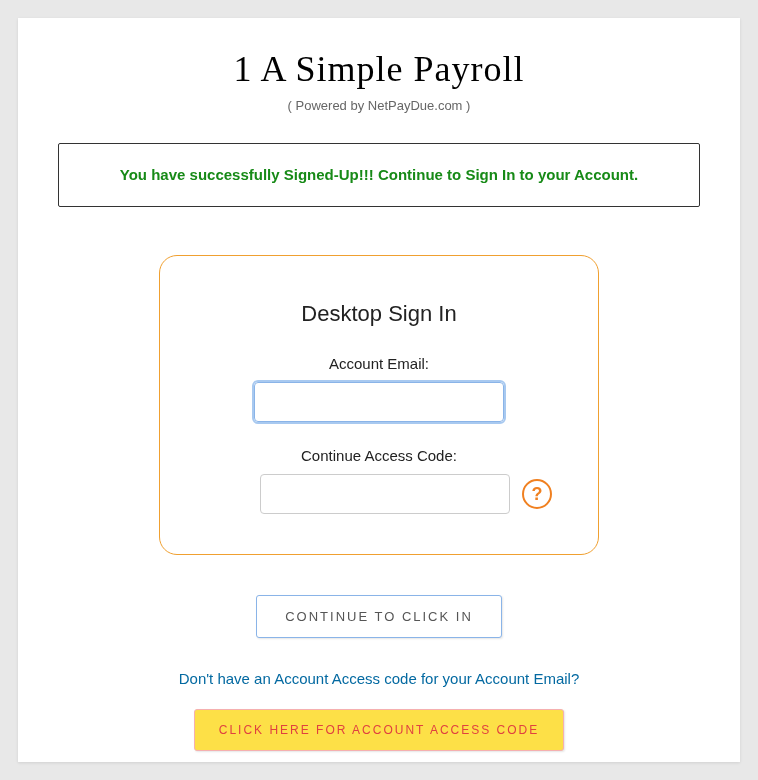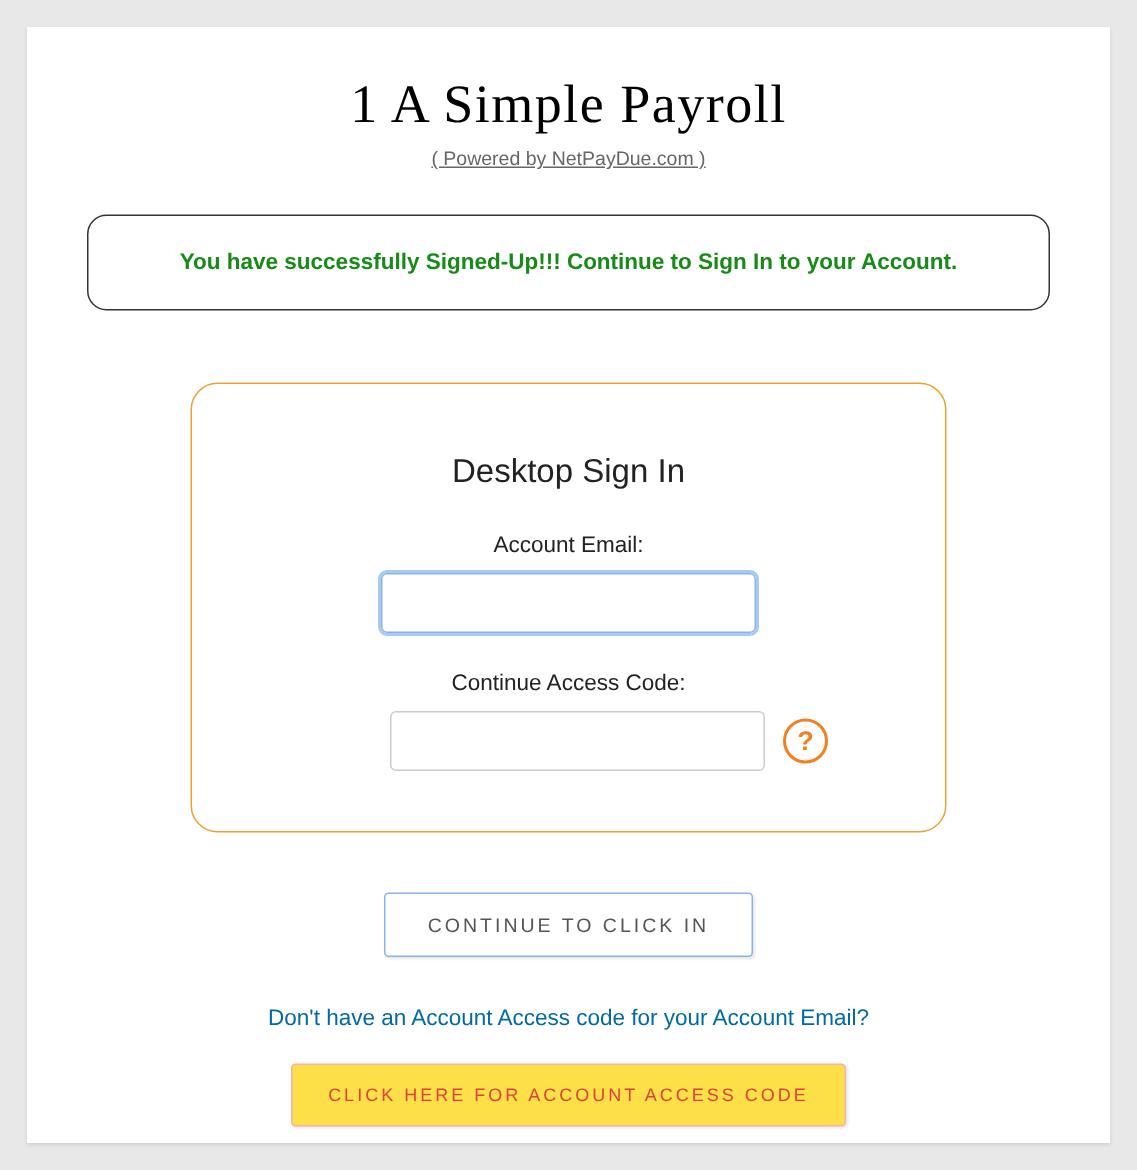--- a/index.html
+++ b/index.html
@@ -34,41 +34,40 @@
       font-size: 36px;
       font-weight: normal;
       color: #000000;
       letter-spacing: 1px;
       margin-bottom: 8px;
     }
     
     .subtitle {
       font-size: 13px;
       color: #666666;
-      text-decoration: underline;
     }
     
     .success-banner {
       border: 1px solid #333333;
-      border-radius: 13px;
+      border-radius: 2px;
       padding: 22px 20px;
       text-align: center;
       margin-bottom: 48px;
     }
     
     .success-text {
       color: #178a17;
       font-weight: bold;
       font-size: 15px;
     }
     
     .signin-panel {
       border: 1px solid #f0a030;
       border-radius: 18px;
-      width: 504px;
+      width: 440px;
       margin: 0 auto;
       padding: 45px 35px 40px;
       text-align: center;
     }
     
     .panel-title {
       font-size: 22px;
       font-weight: normal;
       color: #222222;
       margin-bottom: 28px;

